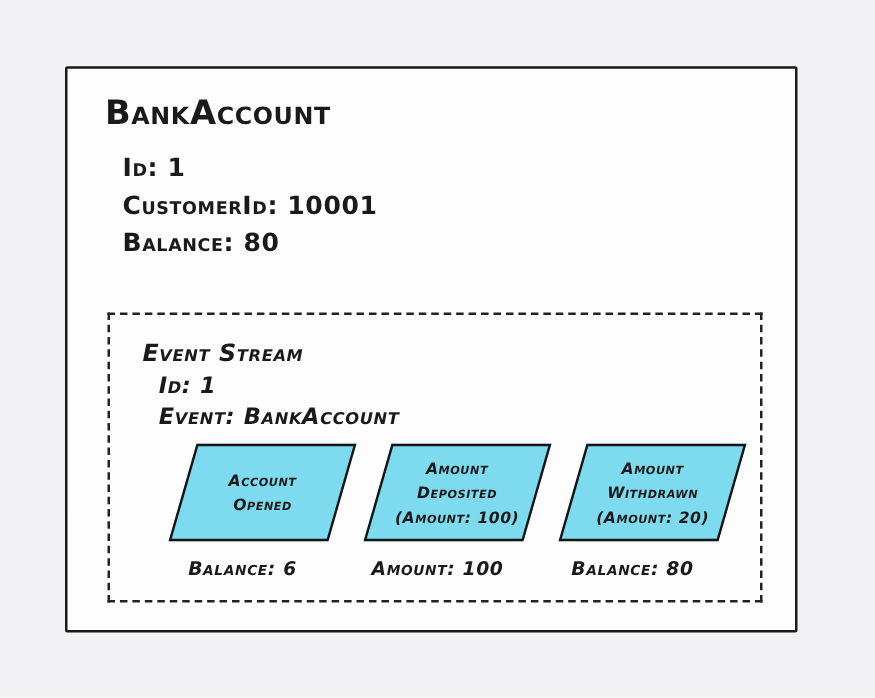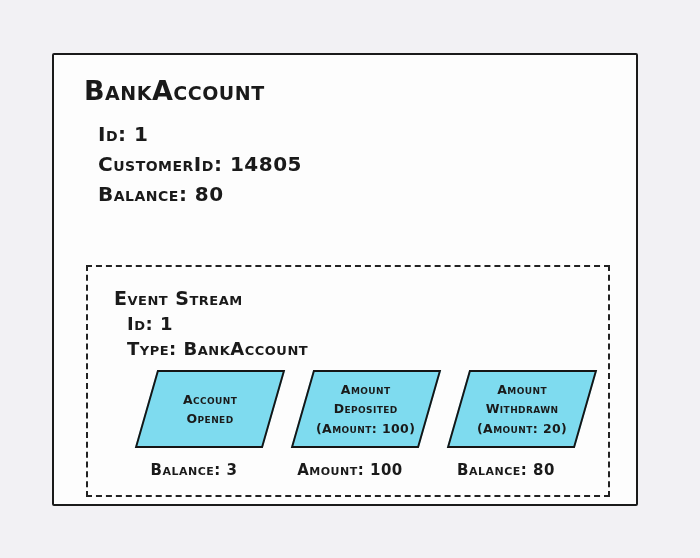--- a/index.html
+++ b/index.html
@@ -40,24 +40,25 @@
   .card-fields {
     margin: 10px 0 0 44px;
   }
   .card-field {
     font-size: 20px;
     line-height: 30px;
     white-space: nowrap;
   }
   .stream {
     position: absolute;
-    left: 32px; top: 210px;
+    left: 32px; top: 195px;
     width: 524px; height: 232px;
     border: 2px dashed #222;
     background: transparent;
+    font-style: italic;
   }
   .stream-title {
     margin: 18px 0 0 26px;
     font-size: 19px;
     line-height: 26px;
   }
   .stream-field {
     margin-left: 39px;
     font-size: 18px;
     line-height: 25px;
@@ -101,37 +102,37 @@
   }
 </style>
 </head>
 <body>
 
 <div class="card">
   <div class="card-title handtext">BankAccount</div>
 
   <div class="card-fields">
     <div class="card-field handtext">Id: 1</div>
-    <div class="card-field handtext">CustomerId: 14805</div>
+    <div class="card-field handtext">CustomerId: 10001</div>
     <div class="card-field handtext">Balance: 80</div>
   </div>
 
   <div class="stream">
     <div class="stream-title handtext">Event Stream</div>
     <div class="stream-field handtext">Id: 1</div>
-    <div class="stream-field handtext">Type: BankAccount</div>
+    <div class="stream-field handtext">Event: BankAccount</div>
 
     <div class="events-row">
 
       <div class="event-col">
         <div class="event-shape">
           <span class="event-label handtext">Account
 Opened</span>
         </div>
-        <div class="event-balance handtext">Balance: 3</div>
+        <div class="event-balance handtext">Balance: 6</div>
       </div>
 
       <div class="event-col">
         <div class="event-shape">
           <span class="event-label handtext">Amount
 Deposited
 (Amount: 100)</span>
         </div>
         <div class="event-balance handtext">Amount: 100</div>
       </div>

